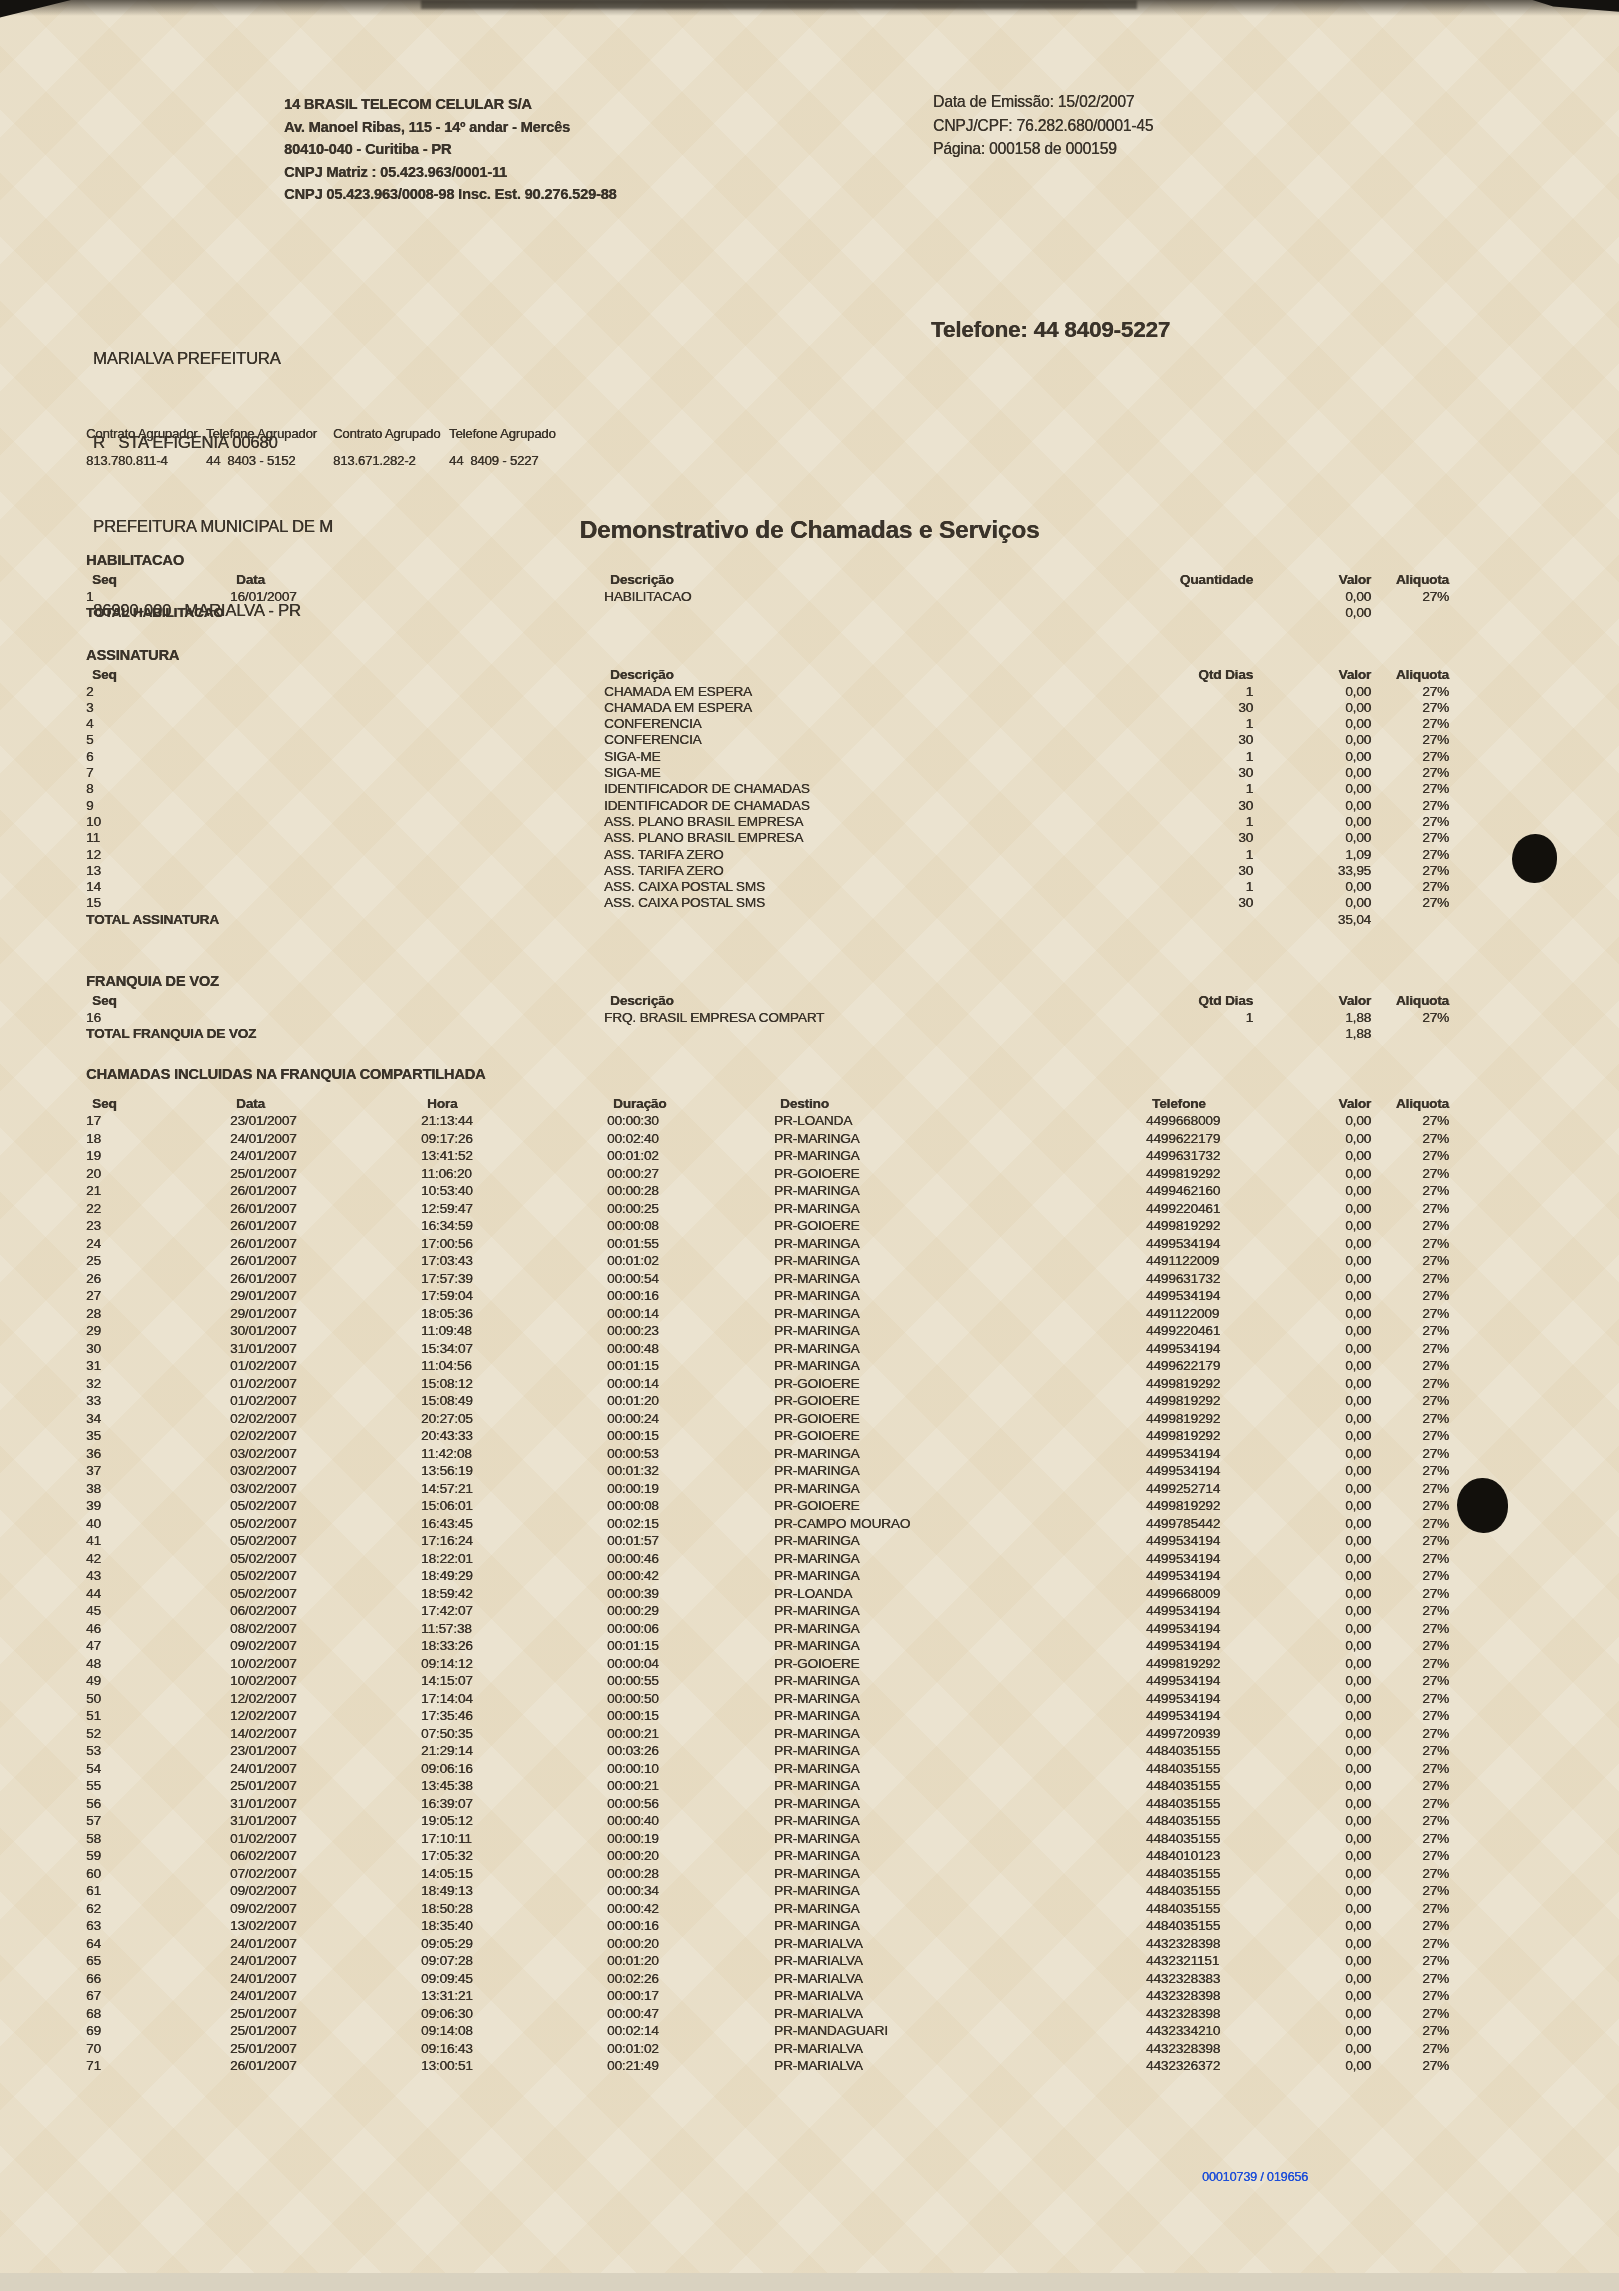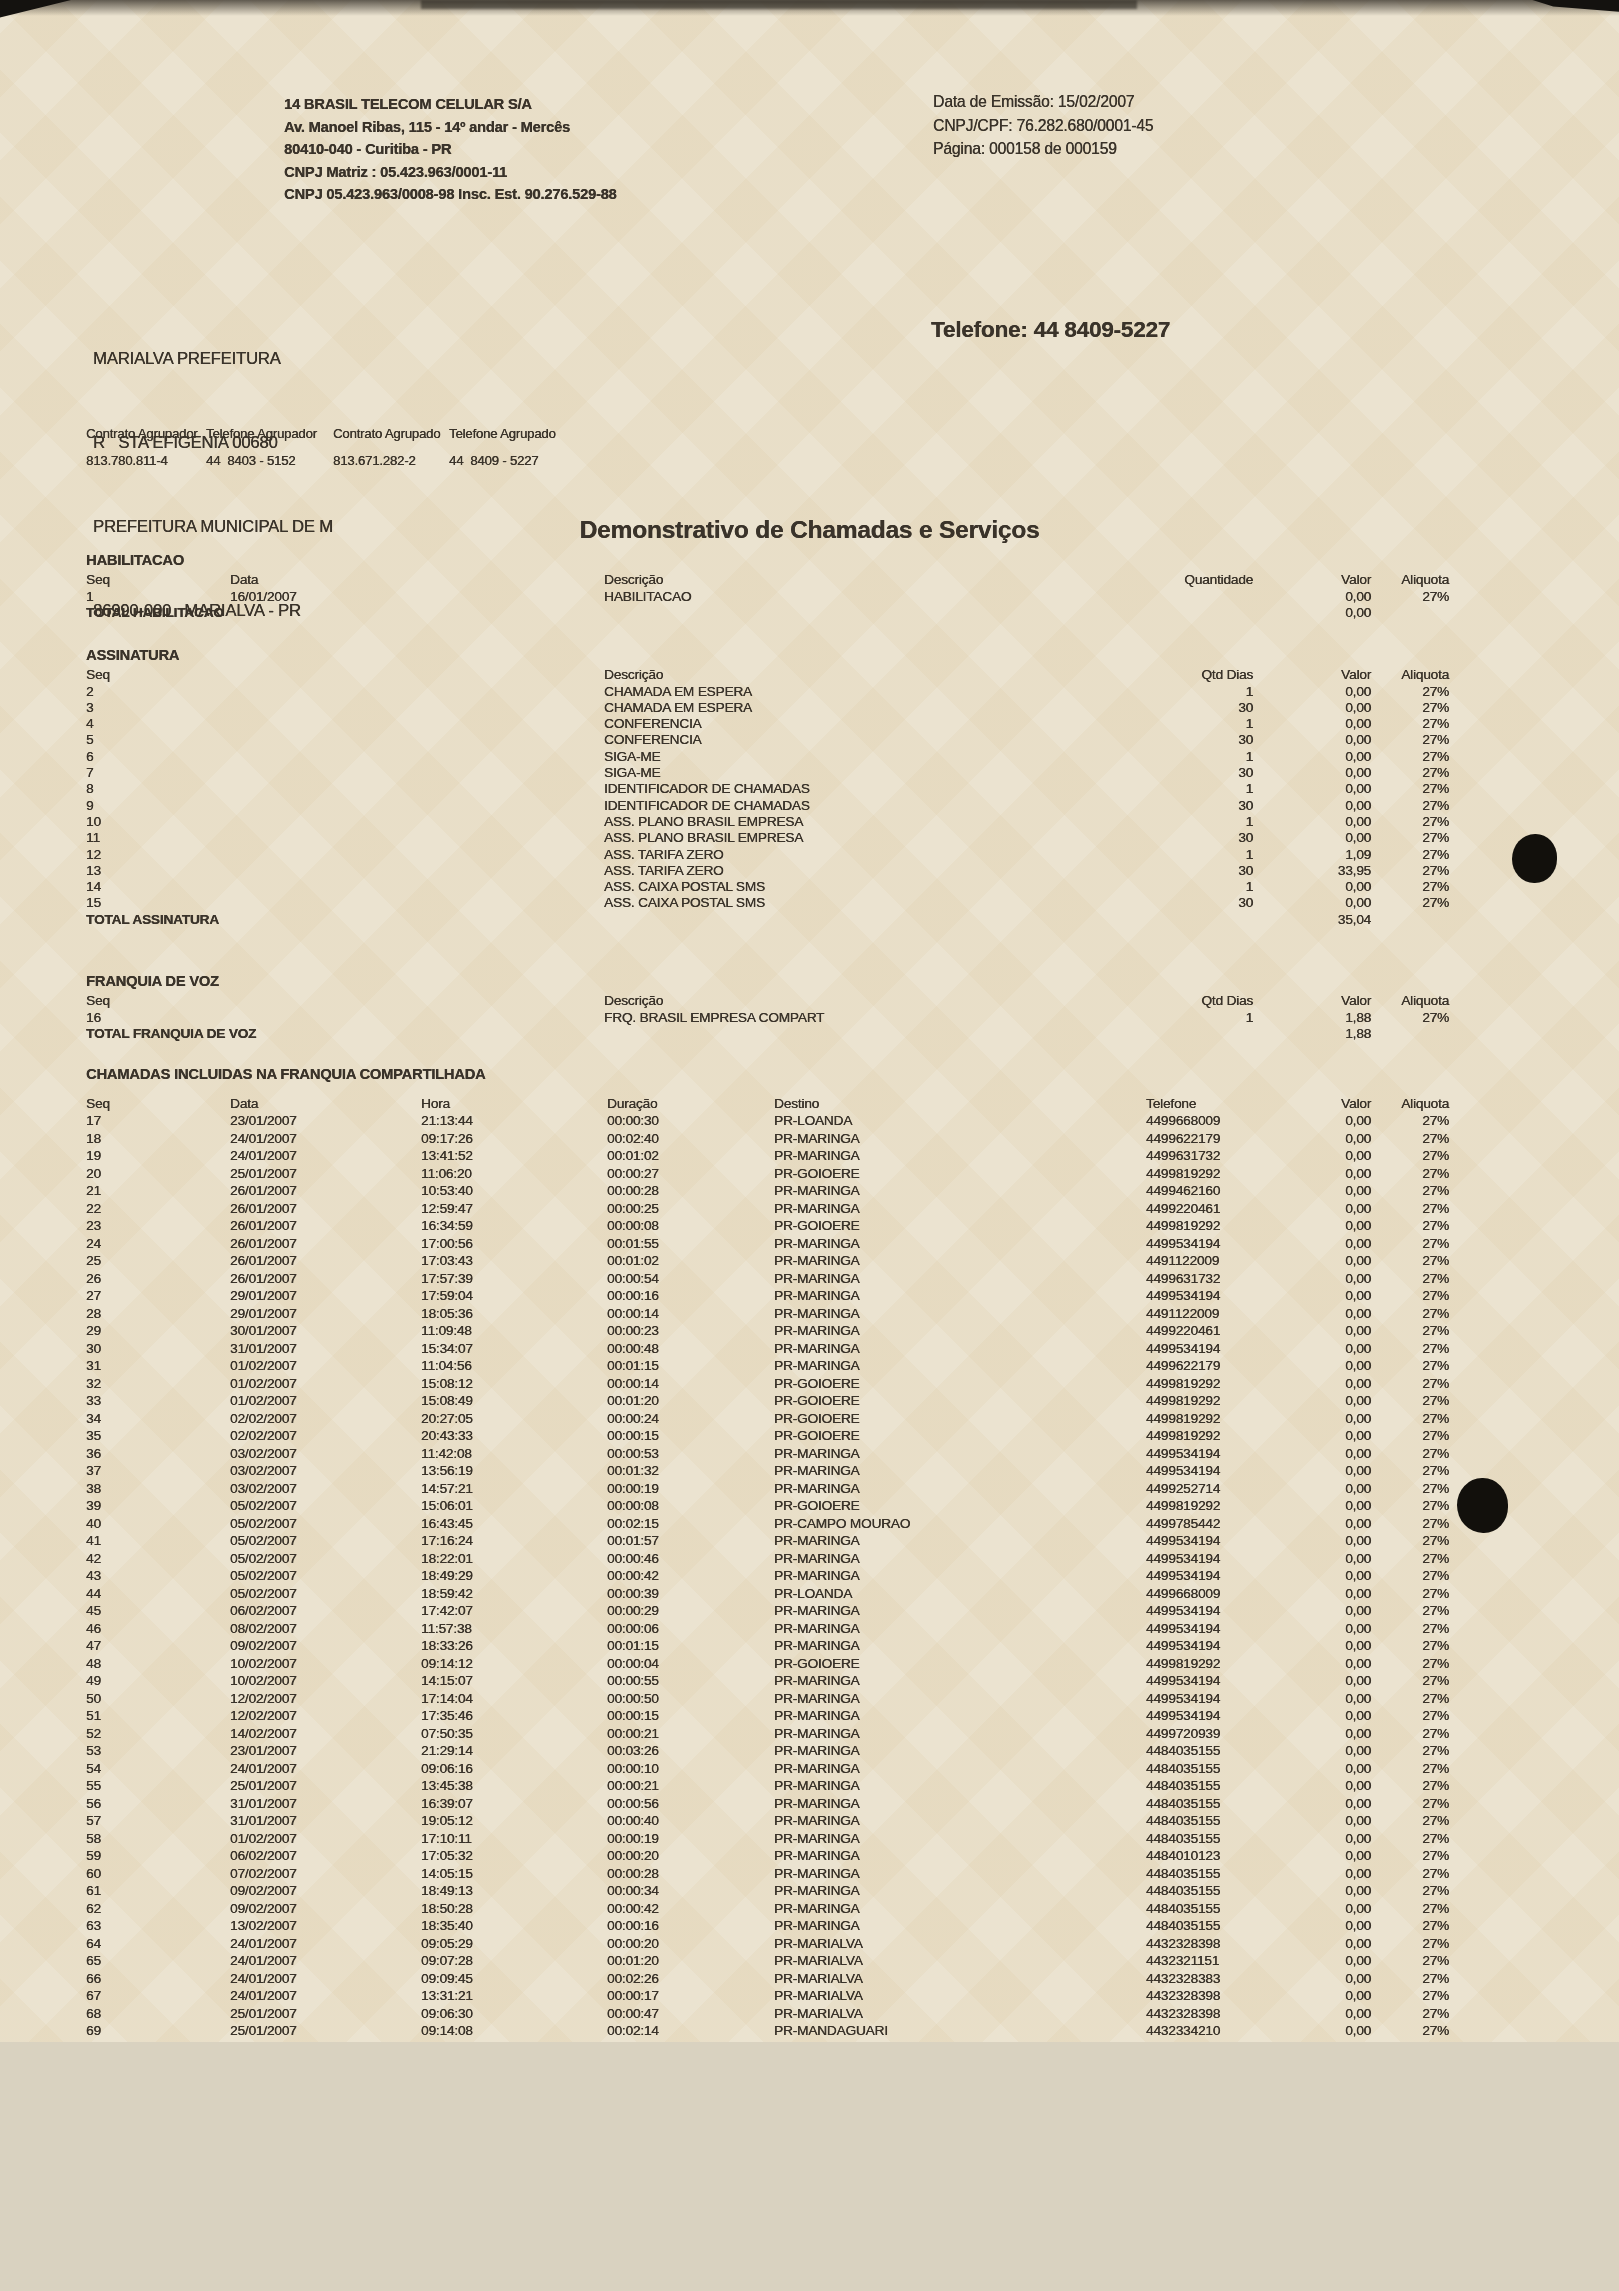--- a/index.html
+++ b/index.html
@@ -2,21 +2,21 @@
 <html><head>
 <meta charset="utf-8">
 <style>
   html,body{margin:0;padding:0;}
   body{
     width:1619px;height:2292px;
     background:#d9d2c0;
     font-family:"Liberation Sans", sans-serif;
   }
   .page{
-    position:relative;width:1619px;height:2042px;overflow:hidden;
+    position:relative;width:1619px;height:2273px;overflow:hidden;
     background-color:#ebe3d0;
     color:#3a332a;
     text-shadow:0.3px 0 0 currentColor;
     letter-spacing:-0.2px;
   }
   
   .page::before{
     content:"";position:absolute;inset:0;pointer-events:none;
     background-image:
       repeating-linear-gradient(45deg, rgba(214,190,142,0.12) 0 45px, rgba(214,190,142,0) 45px 90px),
@@ -38,21 +38,21 @@
   .customer{position:absolute;left:93px;top:289px;font-size:16.7px;line-height:28px;white-space:pre;}
   .phone-big{position:absolute;left:931px;top:278px;font-size:22.5px;font-weight:700;margin-top:39px;}
   .contract{position:absolute;left:86px;top:421px;font-size:13.2px;line-height:26.5px;display:grid;grid-template-columns:120px 127px 116px 127px;white-space:pre;}
   .doc-title{position:absolute;left:0;top:516px;width:1619px;text-align:center;font-size:24.5px;font-weight:700;margin:0;}
 
   
   .sec{position:absolute;left:86px;width:1364px;font-size:13.7px;}
   .sec-heading{font-weight:700;font-size:14.7px;margin-bottom:3.9px;}
   .srow{display:grid;grid-template-columns:144px 374px 522px 127px 118px 78px;line-height:16.7px;}
   .crow{display:grid;grid-template-columns:144px 191px 186px 167px 372px 147px 78px 78px;line-height:17.5px;}
-  .thead span{font-weight:400;}
+  .thead span{font-weight:700;margin-left:6px;}
   .c-r{text-align:right;}
   .t-label{grid-column:1 / 4;font-weight:700;}
   #ass-rows .srow{line-height:16.3px;}
   #cha-head{margin-top:12.7px;}
   .sec-hab{top:552px;}
   .sec-ass{top:647px;}
   .sec-frq{top:973px;}
   .sec-cha{top:1066px;}
 
   .page-ref{position:absolute;left:1202px;top:2170px;font-size:12.7px;color:#1d4ed8;}

